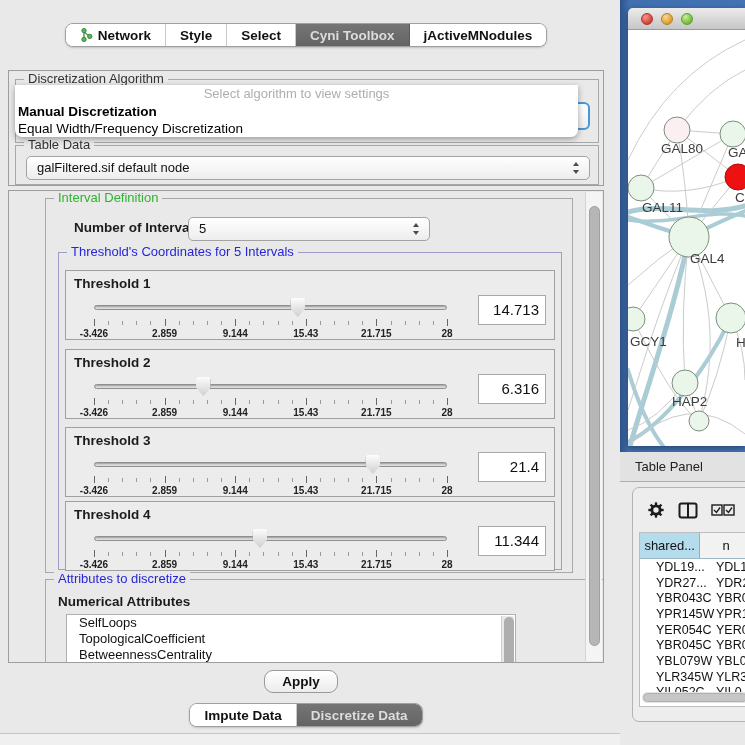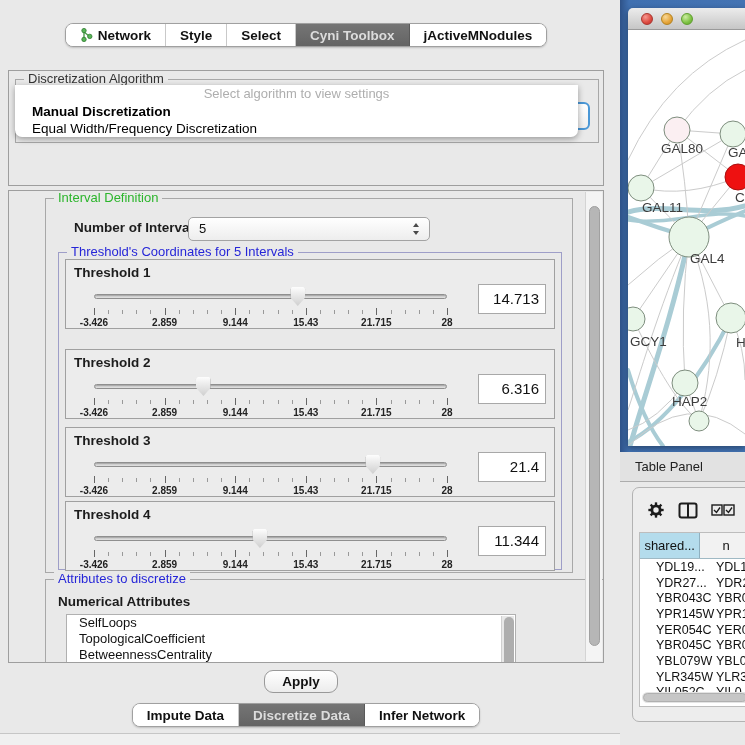--- a/index.html
+++ b/index.html
@@ -35,21 +35,21 @@
   .combo { position:relative; background:linear-gradient(#ffffff,#ededed); border:1px solid #a3a3a3; border-radius:5px; height:24px; line-height:22px; padding:0 10px; font-size:13px; color:#111; }
   .table-combo { position:absolute; left:10px; right:8px; top:10px; }
   .spin { position:absolute; right:9px; top:50%; width:7px; height:12px; transform:translateY(-50%); }
   .spin:before, .spin:after { content:""; position:absolute; left:0; border-left:3.5px solid transparent; border-right:3.5px solid transparent; }
   .spin:before { top:0; border-bottom:4px solid #4a4a4a; }
   .spin:after { bottom:0; border-top:4px solid #4a4a4a; }
 
   
   .popup { position:absolute; left:15px; top:85px; width:563px; height:52px; background:#fff; border-radius:0 0 7px 7px; box-shadow:0 2px 6px rgba(0,0,0,.35); z-index:20; overflow:hidden; }
   .popup-prompt { height:18px; line-height:18px; text-align:center; color:#aeaeae; font-size:13px; }
-  .popup-item { height:17px; line-height:17px; padding-left:17px; font-size:13.5px; color:#000; }
+  .popup-item { height:17px; line-height:17px; padding-left:3px; font-size:13.5px; color:#000; }
   .popup-item.bold { font-weight:bold; }
 
   
   .p2 { position:absolute; left:8px; top:190px; width:596px; height:473px; border:1px solid #9e9e9e; background:#e9e9e9; overflow:hidden; }
   .g-interval { left:36px; top:7px; width:528px; height:375px; }
   .noi-label { position:absolute; left:28px; top:21px; font-weight:bold; font-size:13.5px; }
   .noi-combo { position:absolute; left:142px; top:18px; width:242px; }
   .g-thresh { left:12px; top:53px; width:504px; height:318px; border-color:#9e9ec8; }
   .thr-block { position:absolute; left:6px; width:490px; height:70px; background:#ececec; border:1px solid #a0a0a0; }
   .thr-title { position:absolute; left:8px; top:5px; font-weight:bold; font-size:13.5px; }
@@ -138,41 +138,48 @@
     </div>
   </div>
 
   <div class="p1">
     <div class="group g-algo">
       <span class="gtitle dark">Discretization Algorithm</span>
       <div class="algo-combo">
           <span class="spin"></span>
         </div>
     </div>
+    <div class="group g-table">
+      <span class="gtitle dark">Table Data</span>
+      <div class="combo table-combo">
+        <span>galFiltered.sif default node</span>
+        <span class="spin"></span>
+      </div>
+    </div>
   </div>
 
   <div class="popup">
     <div class="popup-prompt">Select algorithm to view settings</div>
     <div class="popup-item bold">Manual Discretization</div>
     <div class="popup-item">Equal Width/Frequency Discretization</div>
   </div>
 
   <div class="p2">
     <div class="group g-interval">
       <span class="gtitle green">Interval Definition</span>
       <span class="noi-label">Number of Intervals</span>
       <div class="combo noi-combo">
         <span>5</span>
         <span class="spin"></span>
       </div>
 
       <div class="group g-thresh">
         <span class="gtitle blue">Threshold's Coordinates for 5 Intervals</span>
 
-        <div class="thr-block" style="top:6px">
+        <div class="thr-block" style="top:17px">
           <div class="thr-title">Threshold 1</div>
           <div class="slider-inner">
             <div class="track"></div>
             <div class="thumb" style="left: 57.7197%;"></div>
             <div class="ticks">
                 <div class="tick major" style="left: 0%;"></div>
                 <div class="tick" style="left: 4%;"></div>
                 <div class="tick" style="left: 8%;"></div>
                 <div class="tick" style="left: 12%;"></div>
                 <div class="tick" style="left: 16%;"></div>
@@ -369,23 +376,20 @@
 
   <button class="apply">Apply</button>
 
   <div class="bottombar">
     <div class="tabset">
       <div class="tab">
           <span>Impute Data</span>
         </div>
       <div class="tab selected">
           <span>Discretize Data</span>
-        </div>
-      <div class="tab">
-          <span>Infer Network</span>
         </div>
     </div>
   </div>
   <div class="bottom-strip"></div>
 
   <div class="desktop">
     <div class="netwin">
       <div class="netbar">
         <span class="tl red"></span>
         <span class="tl yel"></span>

